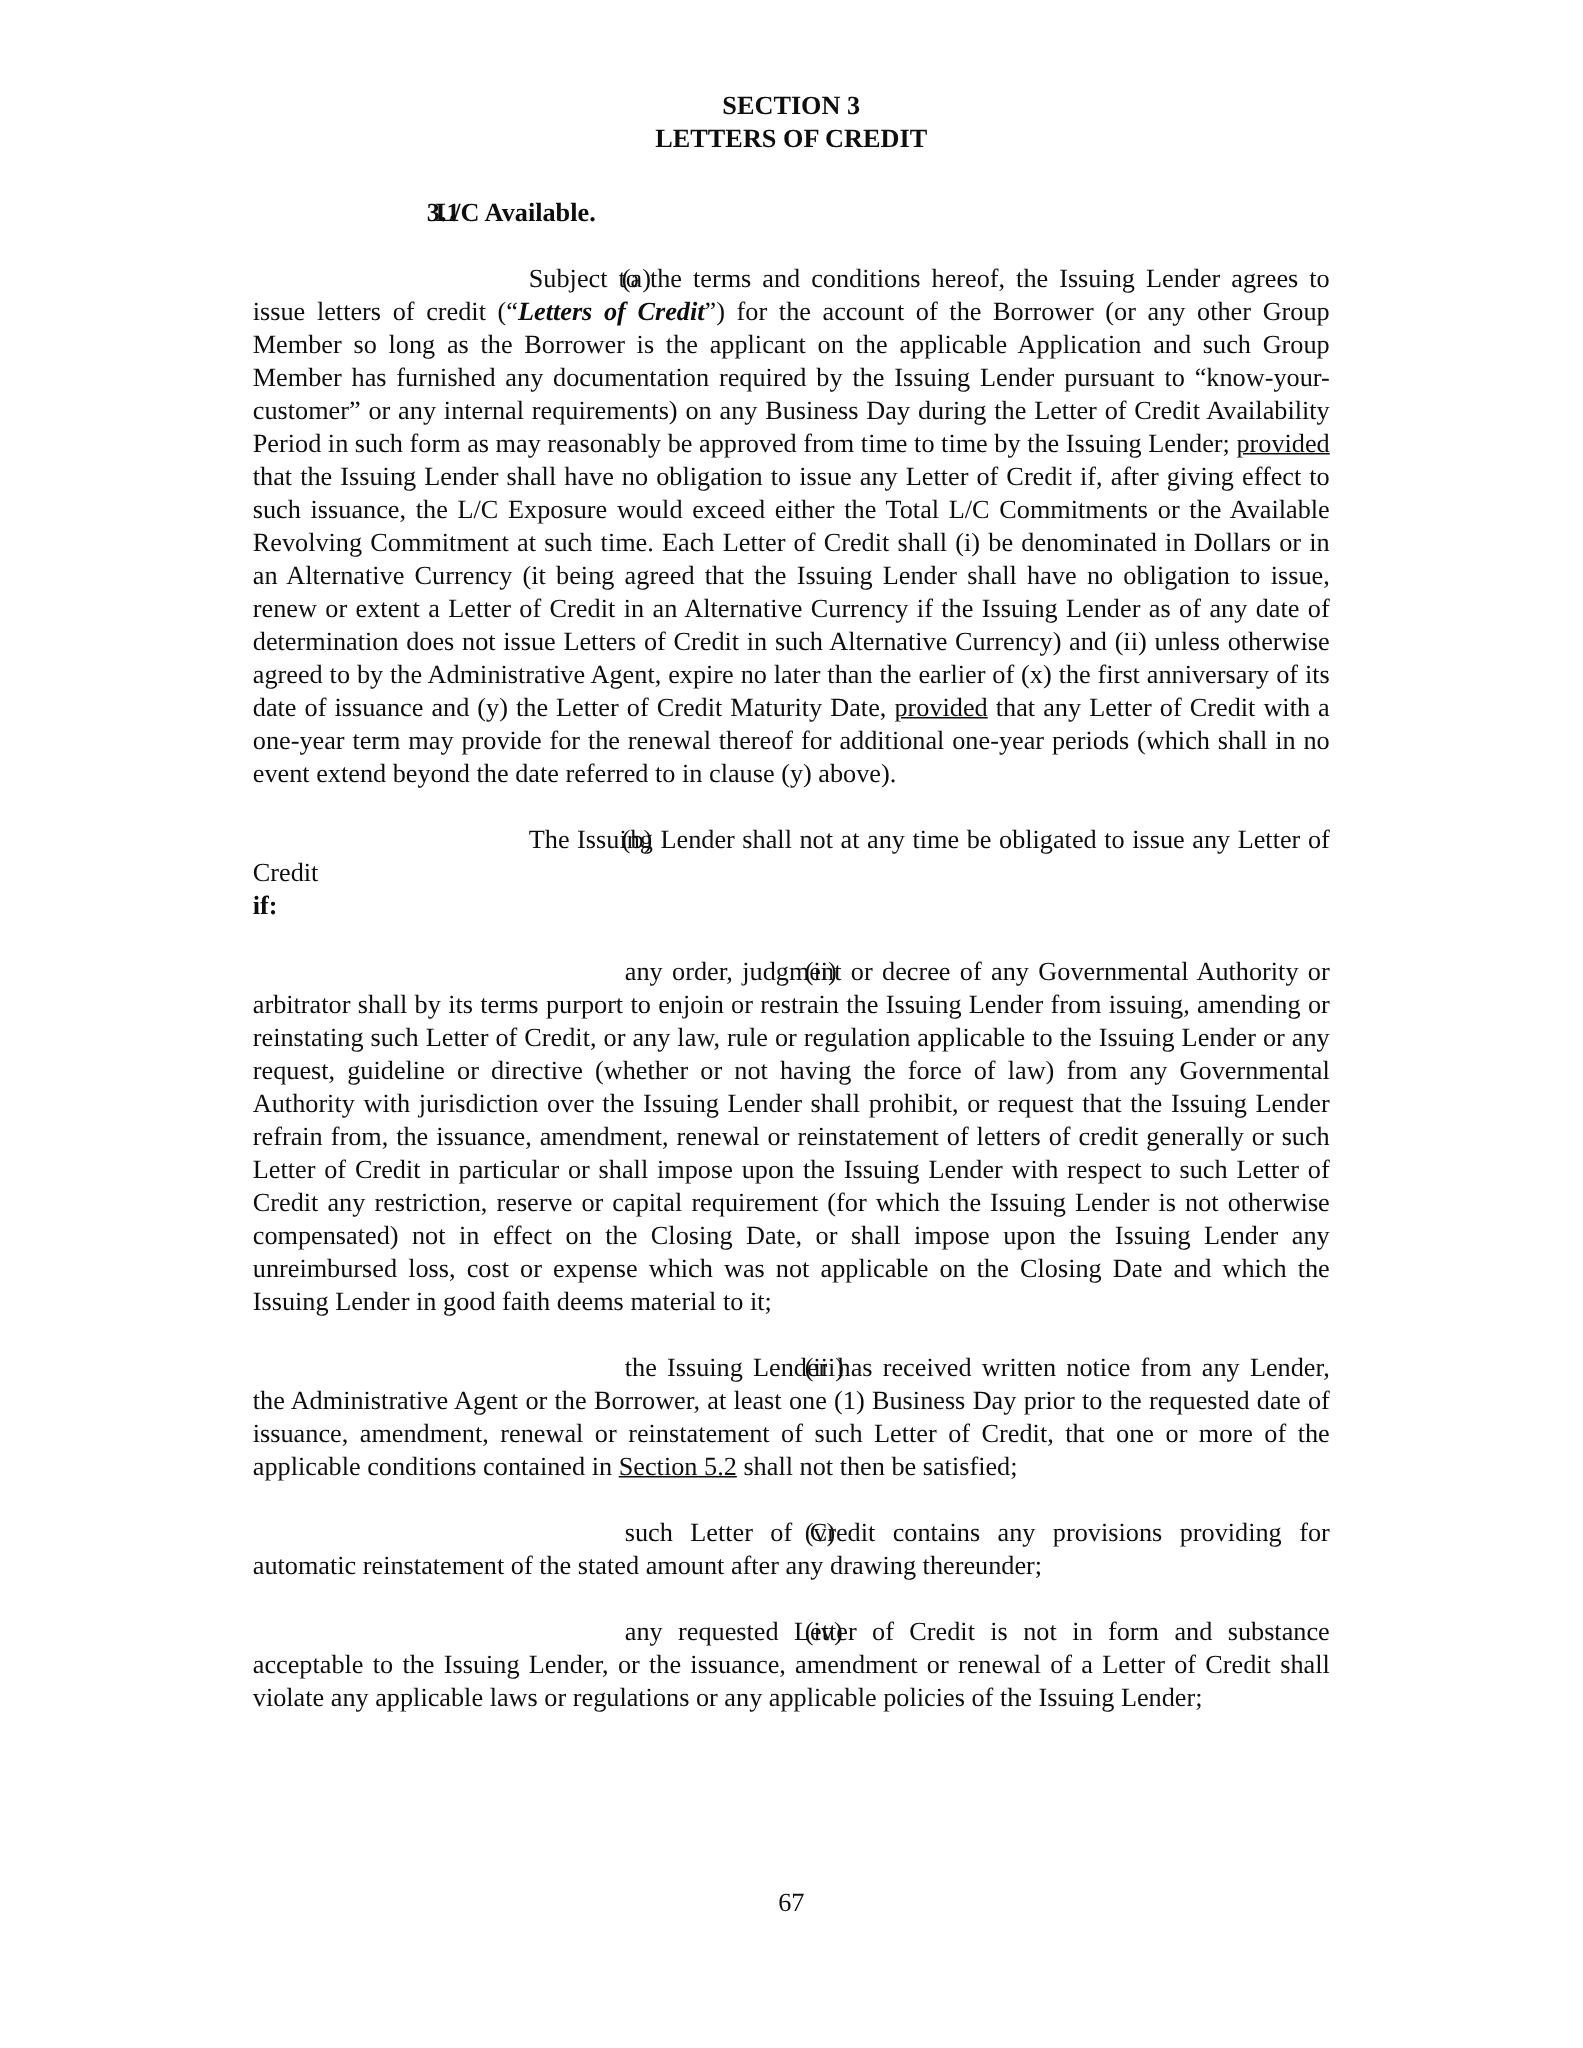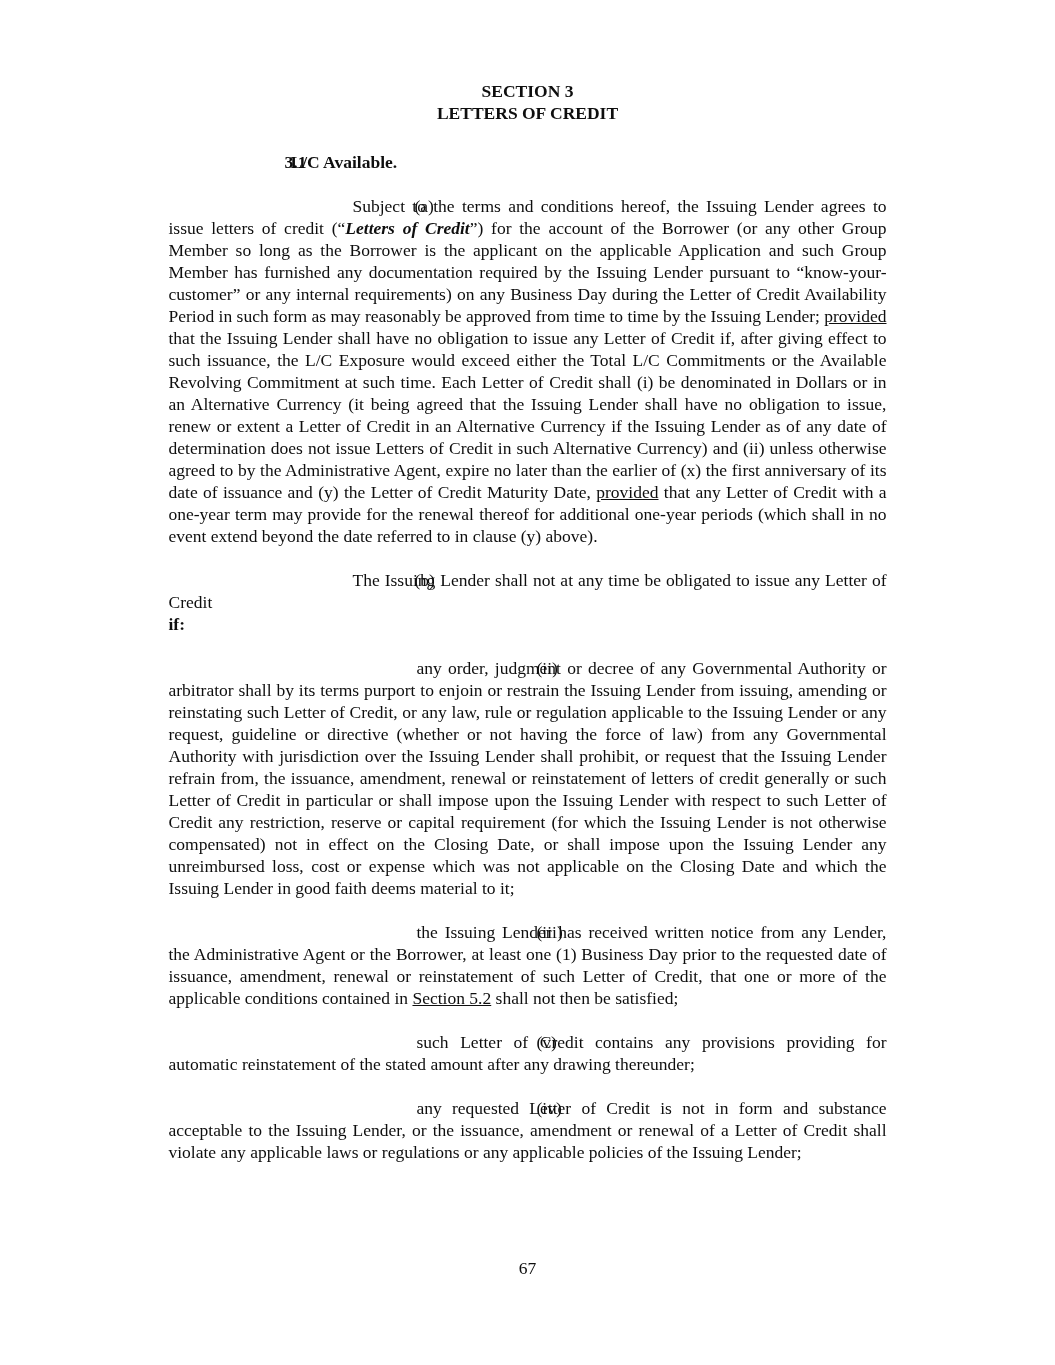--- a/index.html
+++ b/index.html
@@ -7,21 +7,21 @@
     padding: 0;
     background: #ffffff;
   }
   .page {
     position: relative;
     width: 966px;
     height: 1365px;
     margin: 0 auto;
     background: #ffffff;
     box-sizing: border-box;
-    padding: 80px 124px 0 124px;
+    padding: 59px 124px 0 124px;
     font-family: "Liberation Serif", "DejaVu Serif", serif;
     font-size: 17.5px;
     line-height: 22px;
     color: #0e0e0e;
     overflow: hidden;
   }
   .doc-header {
     text-align: center;
     font-weight: bold;
   }

